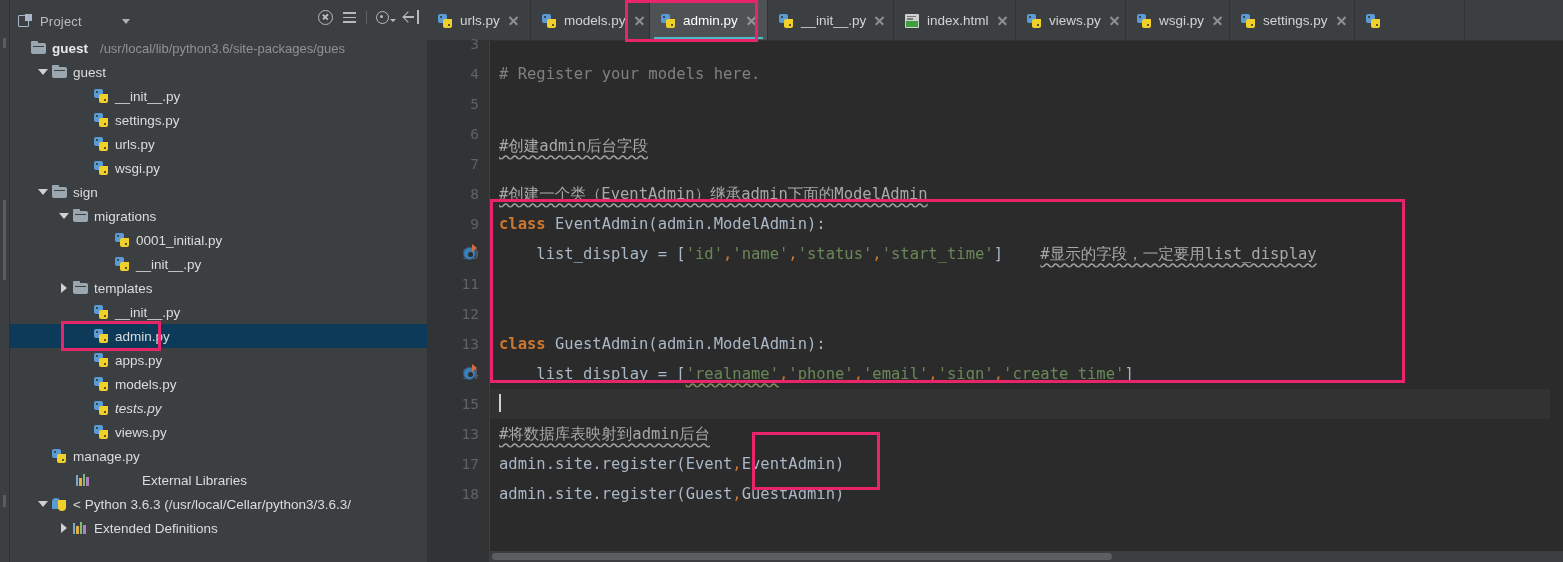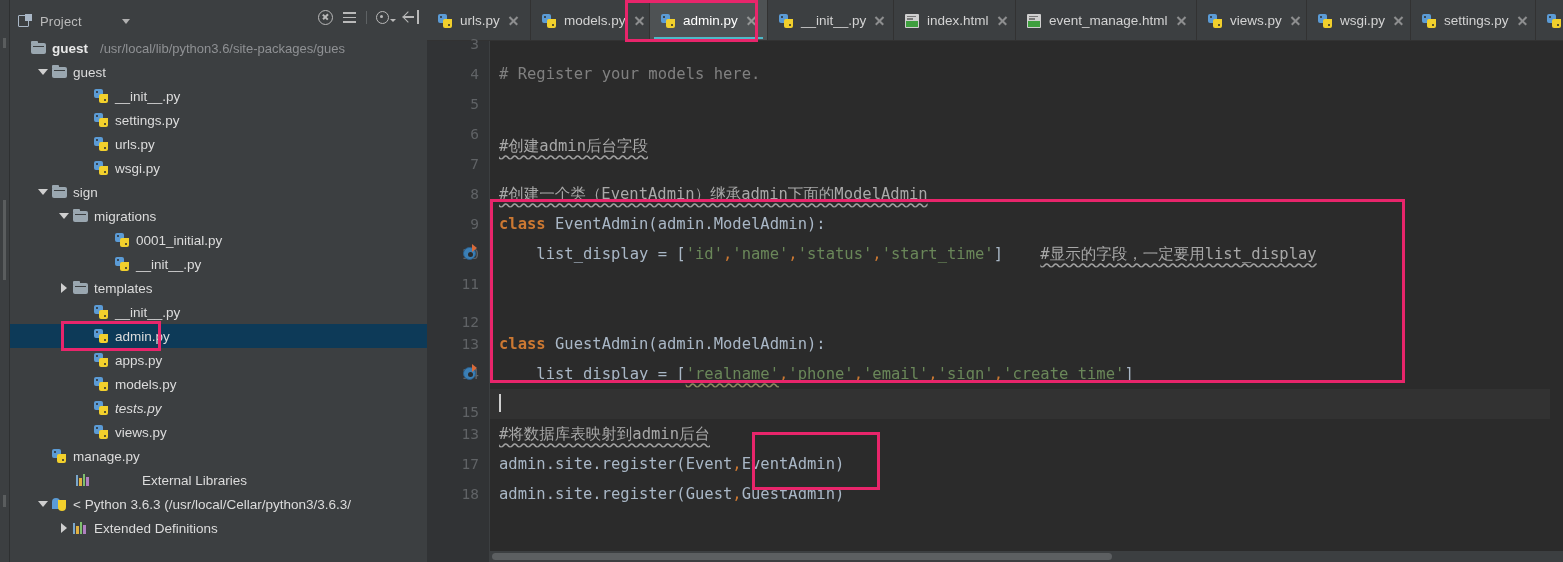--- a/index.html
+++ b/index.html
@@ -563,30 +563,20 @@
         <div class="tab" style="width: 122px;">
           <div class="tab-icon ic-html">
             <div class="h-pg"></div>
             <div class="h-l1"></div>
             <div class="h-l2"></div>
             <div class="h-g"></div>
           </div>
           <span class="tab-label">index.html</span>
           <span class="tab-close"></span>
         </div>
-        <div class="tab" style="width: 181px;">
-          <div class="tab-icon ic-html">
-            <div class="h-pg"></div>
-            <div class="h-l1"></div>
-            <div class="h-l2"></div>
-            <div class="h-g"></div>
-          </div>
-          <span class="tab-label">event_manage.html</span>
-          <span class="tab-close"></span>
-        </div>
         <div class="tab" style="width: 110px;">
           <div class="tab-icon ic-py">
             <div class="p-blue"></div>
             <div class="p-yel"></div>
             <div class="p-d1"></div>
             <div class="p-d2"></div>
           </div>
           <span class="tab-label">views.py</span>
           <span class="tab-close"></span>
         </div>
@@ -627,28 +617,28 @@
         <div class="ln-row" style="top: 78px;">6</div>
         <div class="ln-row" style="top: 108px;">7</div>
         <div class="ln-row" style="top: 138px;">8</div>
         <div class="ln-row" style="top: 168px;">9</div>
         <div class="ln-row" style="top: 198px;">10</div>
         <div class="gmark" style="top: 198px;">
           <div class="ovr"></div>
           <div class="arrow"></div>
         </div>
         <div class="ln-row" style="top: 228px;">11</div>
-        <div class="ln-row" style="top: 258px; margin-top: 8px;">12</div>
+        <div class="ln-row" style="top: 258px;">12</div>
         <div class="ln-row" style="top: 288px;">13</div>
         <div class="ln-row" style="top: 318px;">14</div>
         <div class="gmark" style="top: 318px;">
           <div class="ovr"></div>
           <div class="arrow"></div>
         </div>
-        <div class="ln-row" style="top: 356px;">15</div>
+        <div class="ln-row" style="top: 348px;">15</div>
         <div class="ln-row" style="top: 378px;">13</div>
         <div class="ln-row" style="top: 408px;">17</div>
         <div class="ln-row" style="top: 438px;">18</div>
       </div>
     <div id="gutter-fold">
         <div class="foldmark" style="top: 18px;">▽</div>
         <div class="foldmark" style="top: 138px;">⌐</div>
         <div class="foldmark" style="top: 168px;">⌐</div>
         <div class="foldmark" style="top: 198px;">⌐</div>
         <div class="foldmark" style="top: 288px;">⌐</div>

